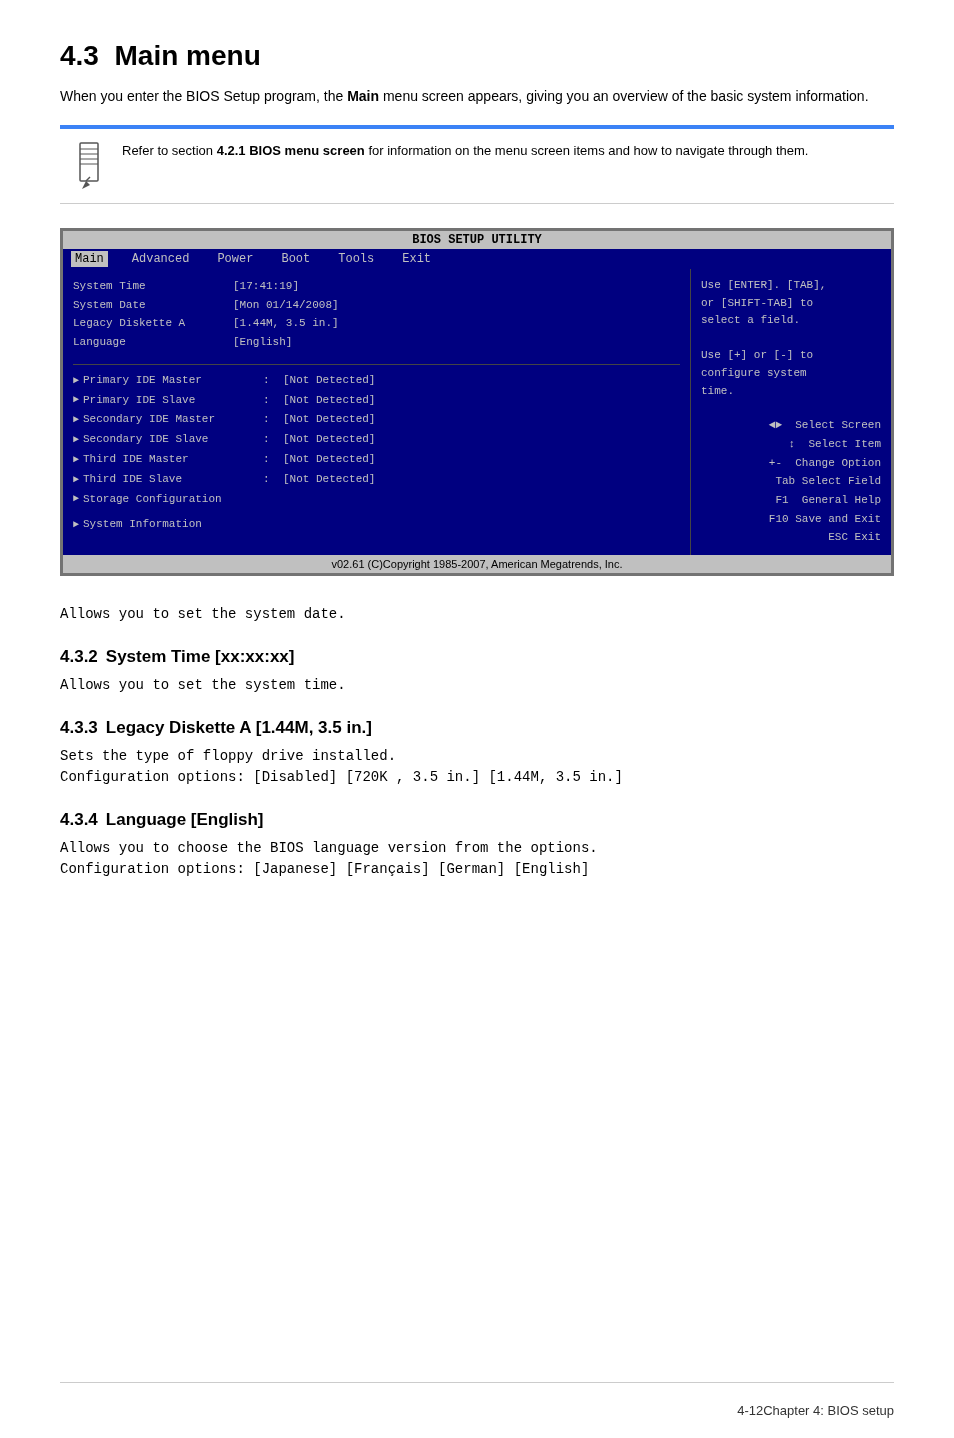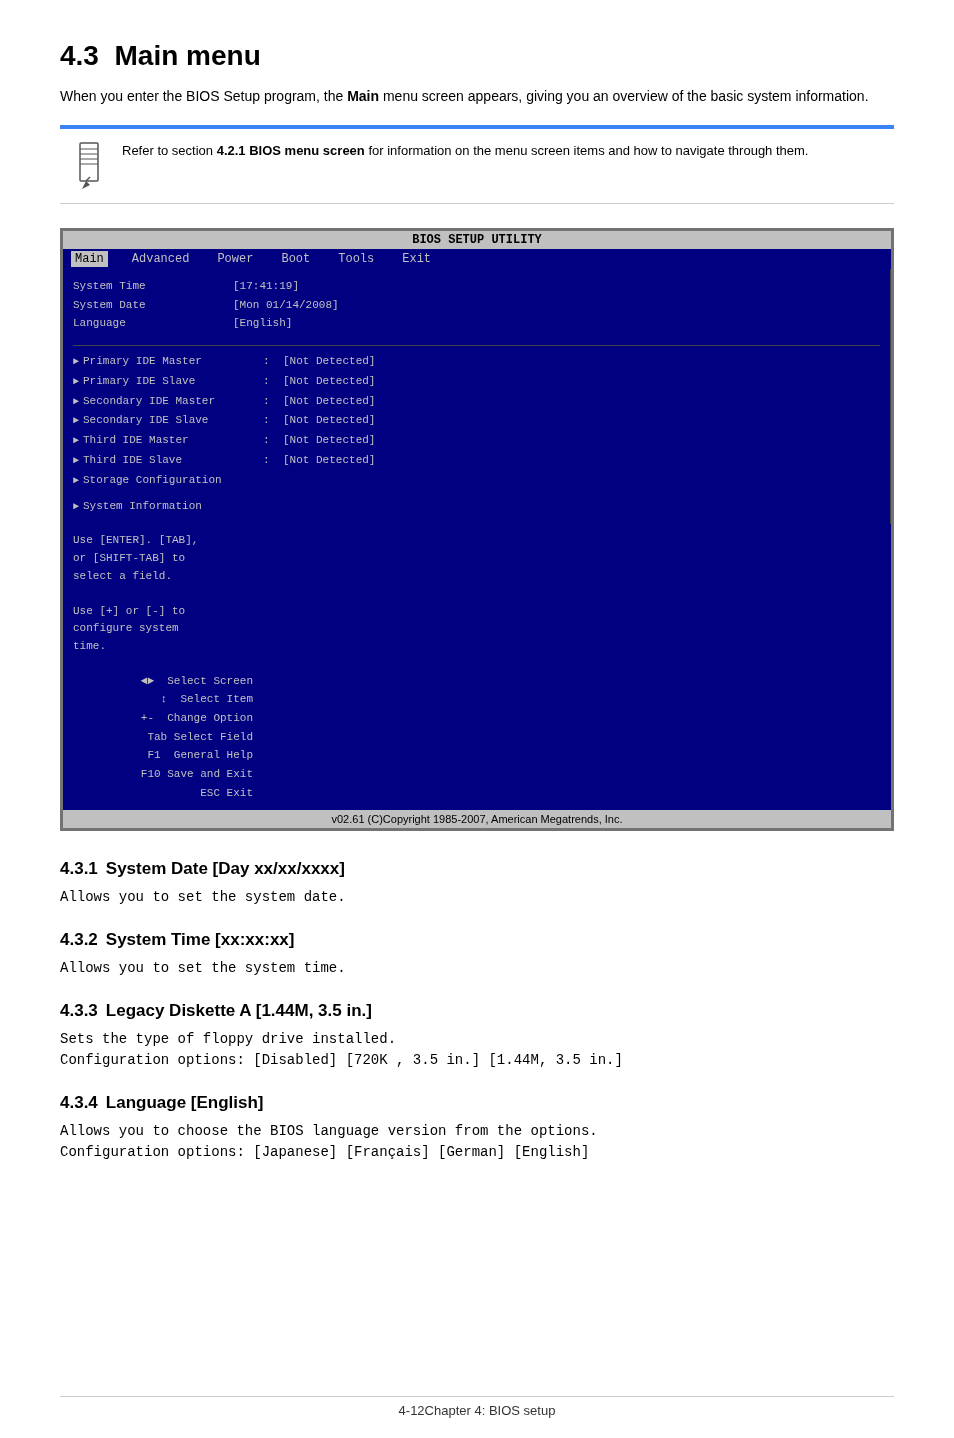--- a/index.html
+++ b/index.html
@@ -87,21 +87,20 @@
     }
 
     .bios-menu-item.active {
       background: #c0c0c0;
       color: #000;
     }
 
     .bios-body {
       display: flex;
       min-height: 200px;
-      flex-direction: column;
     }
 
     .bios-left {
       flex: 1;
       padding: 8px 10px;
       border-right: 1px solid #444;
     }
 
     .bios-right {
       width: 200px;
@@ -205,25 +204,25 @@
       margin-bottom: 6px;
       font-family: Liberation Mono, monospace;
     }
 
     .page-footer {
       position: fixed;
       bottom: 20px;
       left: 60px;
       right: 60px;
       display: flex;
-      justify-content: center;
+      justify-content: flex-end;
       font-size: 13px;
       color: #333;
       border-top: 1px solid #ccc;
-      padding-top: 6px;
+      padding-top: 20px;
     }
   </style>
 </head>
 <body>
 
 <h1 class="main-title">
   <span>4.3</span>&nbsp;&nbsp;<span>Main menu</span>
 </h1>
 
 <p class="intro-text">
@@ -266,20 +265,24 @@
       <div class="bios-info-group">
         <div class="bios-info-row">
           <span class="bios-info-label">System Time</span>
           <span class="bios-info-value">[17:41:19]</span>
         </div>
         <div class="bios-info-row">
           <span class="bios-info-label">System Date</span>
           <span class="bios-info-value">[Mon 01/14/2008]</span>
         </div>
         <div class="bios-info-row">
+          <span class="bios-info-label">Legacy Diskette A</span>
+          <span class="bios-info-value">[1.44M, 3.5 in.]</span>
+        </div>
+        <div class="bios-info-row">
           <span class="bios-info-label">Language</span>
           <span class="bios-info-value">[English]</span>
         </div>
       </div>
 
       <hr class="bios-divider">
 
       <div class="bios-submenu-row">
         <span class="bios-arrow">►</span>
         <span class="bios-submenu-label">Primary IDE Master</span>
@@ -352,24 +355,20 @@
         <span>F10 Save and Exit</span><br>
         <span>ESC Exit</span>
       </div>
     </div>
   </div>
 
   <div class="bios-footer">v02.61  (C)Copyright 1985-2007, American Megatrends, Inc.</div>
 </div>
 
 <div>
-  <div class="section-heading">
-    <span class="num">4.3.1</span>
-    <span>System Date [Day xx/xx/xxxx]</span>
-  </div>
   <p class="section-body">Allows you to set the system date.</p>
 </div>
 
 <div>
   <div class="section-heading">
     <span class="num">4.3.2</span>
     <span>System Time [xx:xx:xx]</span>
   </div>
   <p class="section-body">Allows you to set the system time.</p>
 </div>

